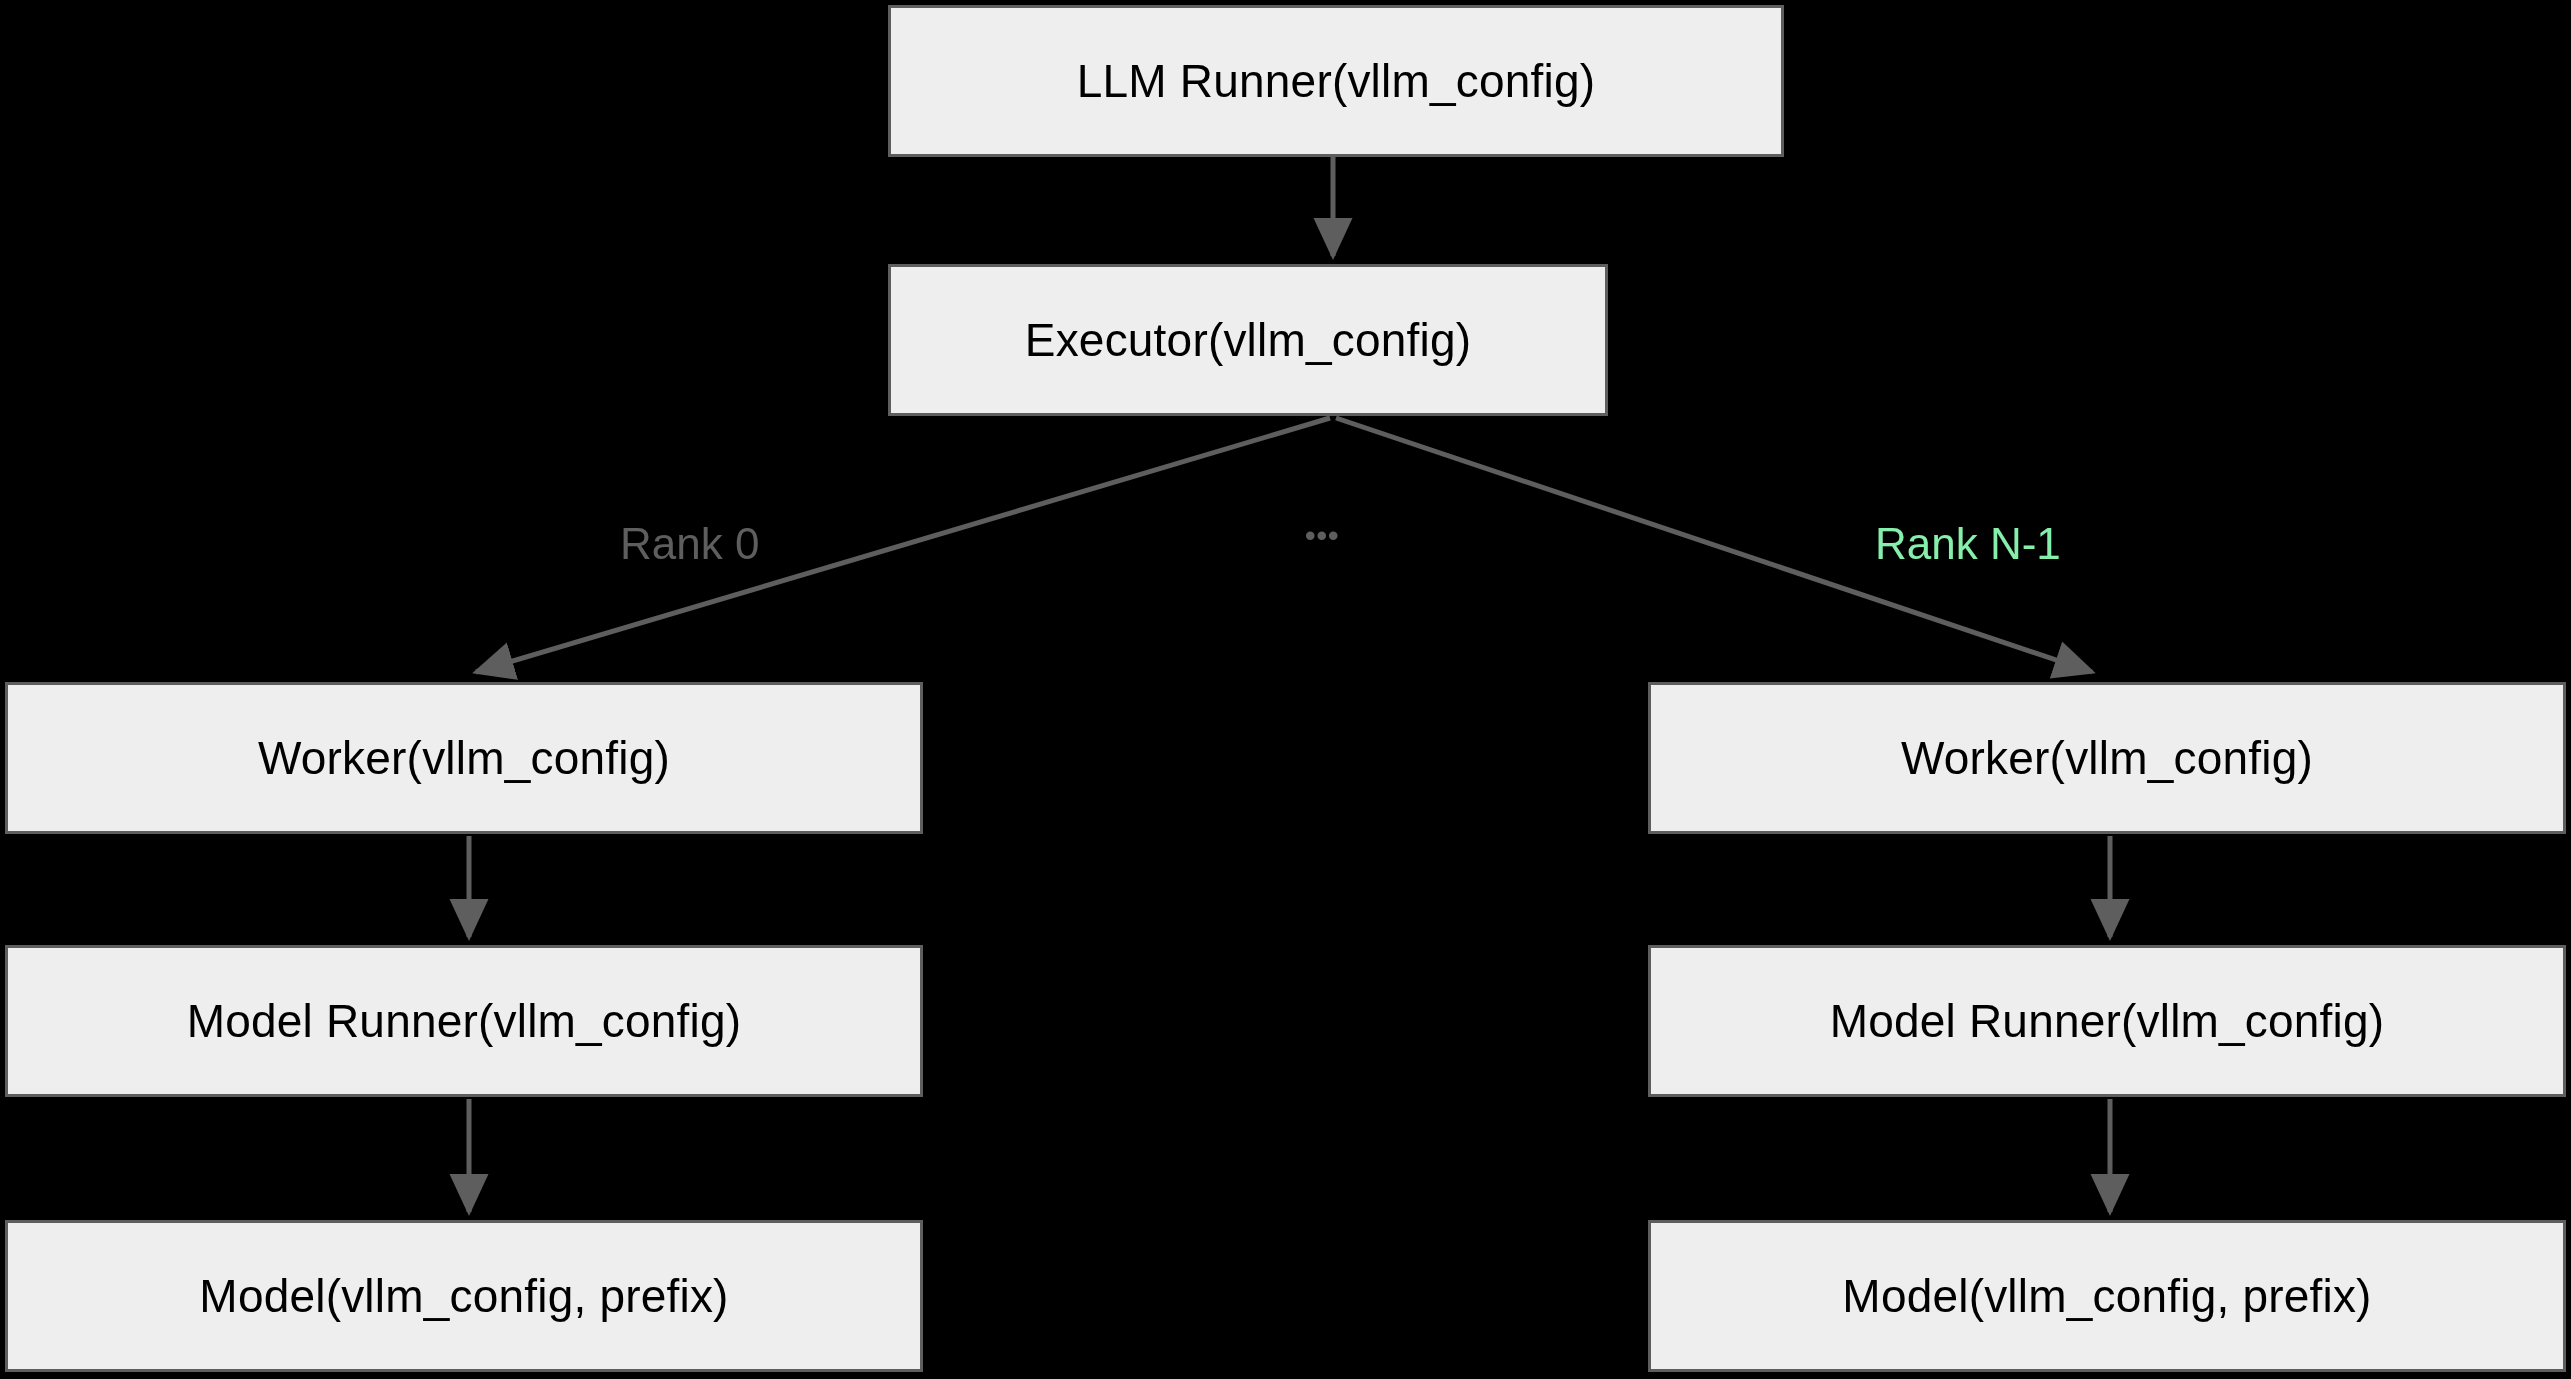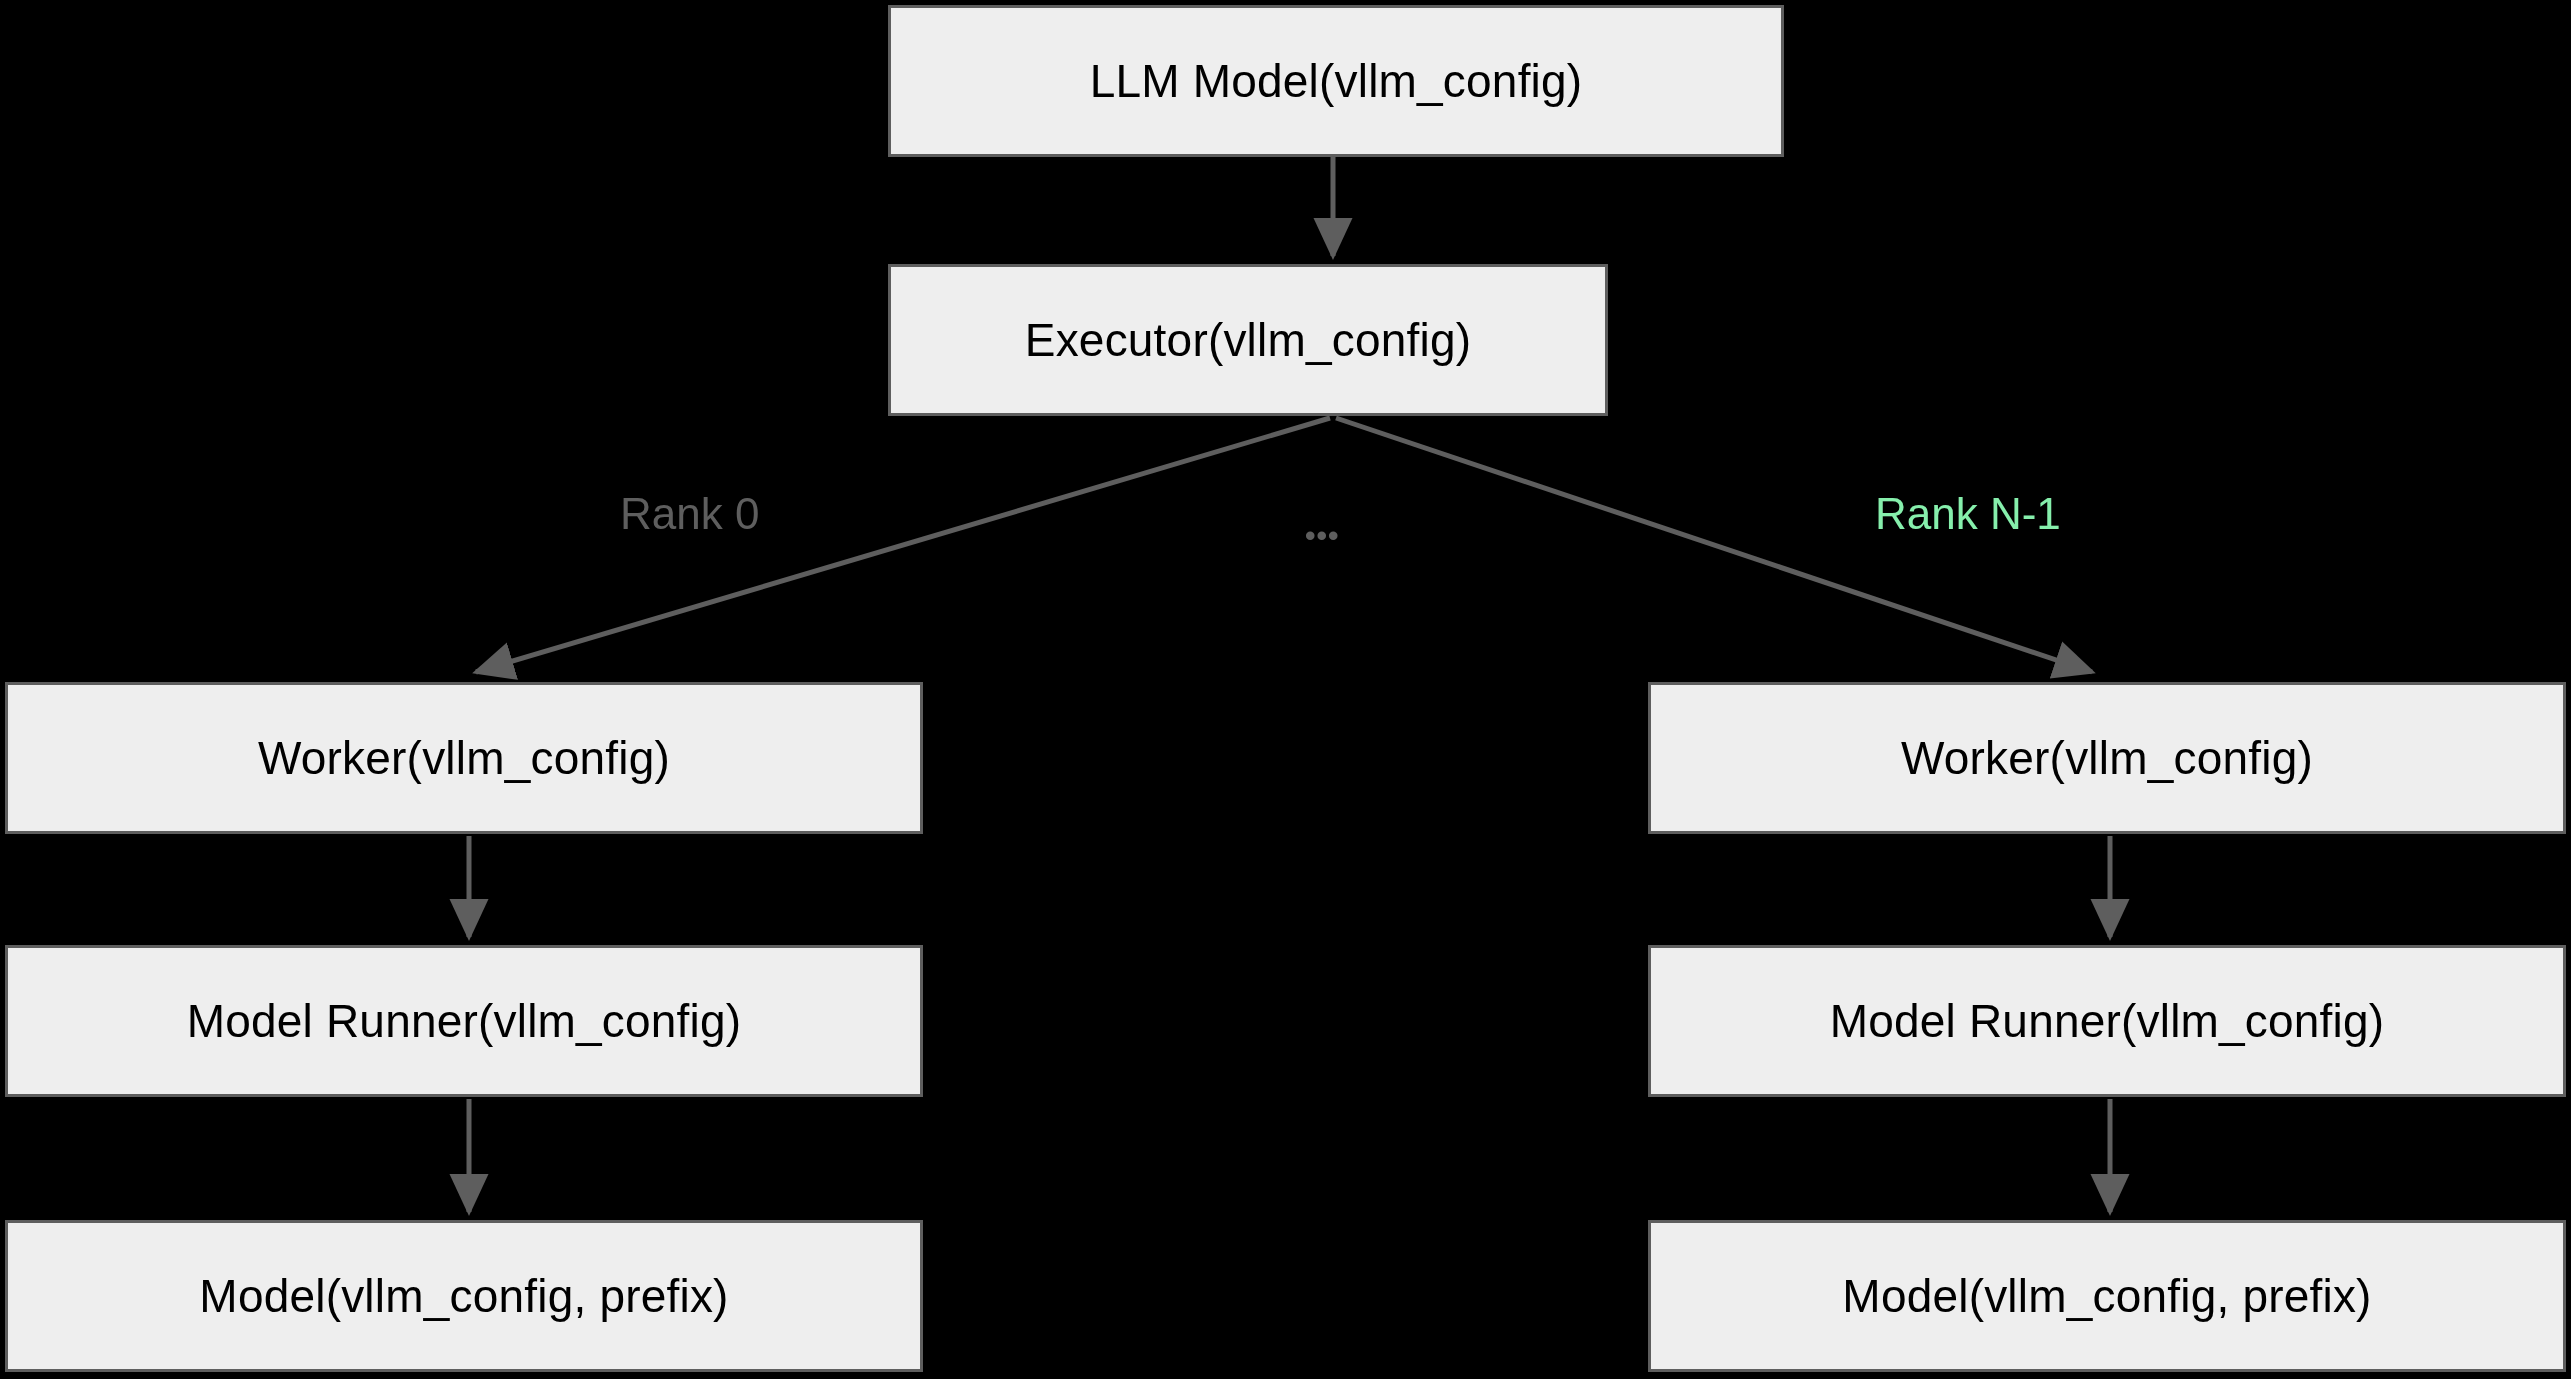--- a/index.html
+++ b/index.html
@@ -32,20 +32,21 @@
     line-height: 1.1;
     white-space: nowrap;
   }
   .edge-label {
     position: absolute;
     color: #5e5e5e;
     font-size: 44px;
     font-weight: 400;
     white-space: nowrap;
     line-height: 1;
+    margin-top: 30px;
   }
   .ellipsis-label {
     position: absolute;
     color: #5e5e5e;
     font-size: 30px;
     font-weight: 700;
     letter-spacing: 1px;
     line-height: 1;
     white-space: nowrap;
   }
@@ -79,21 +80,21 @@
 
     <line x1="469" y1="836" x2="469" y2="937" stroke="#5e5e5e" stroke-width="5" marker-end="url(#arrowhead)"></line>
 
     <line x1="469" y1="1099" x2="469" y2="1212" stroke="#5e5e5e" stroke-width="5" marker-end="url(#arrowhead)"></line>
 
     <line x1="2110" y1="836" x2="2110" y2="937" stroke="#5e5e5e" stroke-width="5" marker-end="url(#arrowhead)"></line>
 
     <line x1="2110" y1="1099" x2="2110" y2="1212" stroke="#5e5e5e" stroke-width="5" marker-end="url(#arrowhead)"></line>
   </svg>
 
-  <div class="node" id="node-llm-engine" style="left: 888px; top: 5px; width: 896px; height: 152px; background: rgb(238, 238, 238); border-color: rgb(94, 94, 94); color: rgb(0, 0, 0);">LLM Model(vllm_config)</div>
+  <div class="node" id="node-llm-engine" style="left: 888px; top: 5px; width: 896px; height: 152px; background: rgb(238, 238, 238); border-color: rgb(94, 94, 94); color: rgb(0, 0, 0);">LLM Runner(vllm_config)</div>
 
   <div class="node" id="node-executor" style="left: 888px; top: 264px; width: 720px; height: 152px; background: rgb(238, 238, 238); border-color: rgb(94, 94, 94); color: rgb(0, 0, 0);">Executor(vllm_config)</div>
 
   <div class="node" id="node-worker-rank0" style="left: 5px; top: 682px; width: 918px; height: 152px; background: rgb(238, 238, 238); border-color: rgb(94, 94, 94); color: rgb(0, 0, 0);">Worker(vllm_config)</div>
 
   <div class="node" id="node-worker-rankn" style="left: 1648px; top: 682px; width: 918px; height: 152px; background: rgb(238, 238, 238); border-color: rgb(94, 94, 94); color: rgb(0, 0, 0);">Worker(vllm_config)</div>
 
   <div class="node" id="node-model-runner-rank0" style="left: 5px; top: 945px; width: 918px; height: 152px; background: rgb(238, 238, 238); border-color: rgb(94, 94, 94); color: rgb(0, 0, 0);">Model Runner(vllm_config)</div>
 
   <div class="node" id="node-model-runner-rankn" style="left: 1648px; top: 945px; width: 918px; height: 152px; background: rgb(238, 238, 238); border-color: rgb(94, 94, 94); color: rgb(0, 0, 0);">Model Runner(vllm_config)</div>

